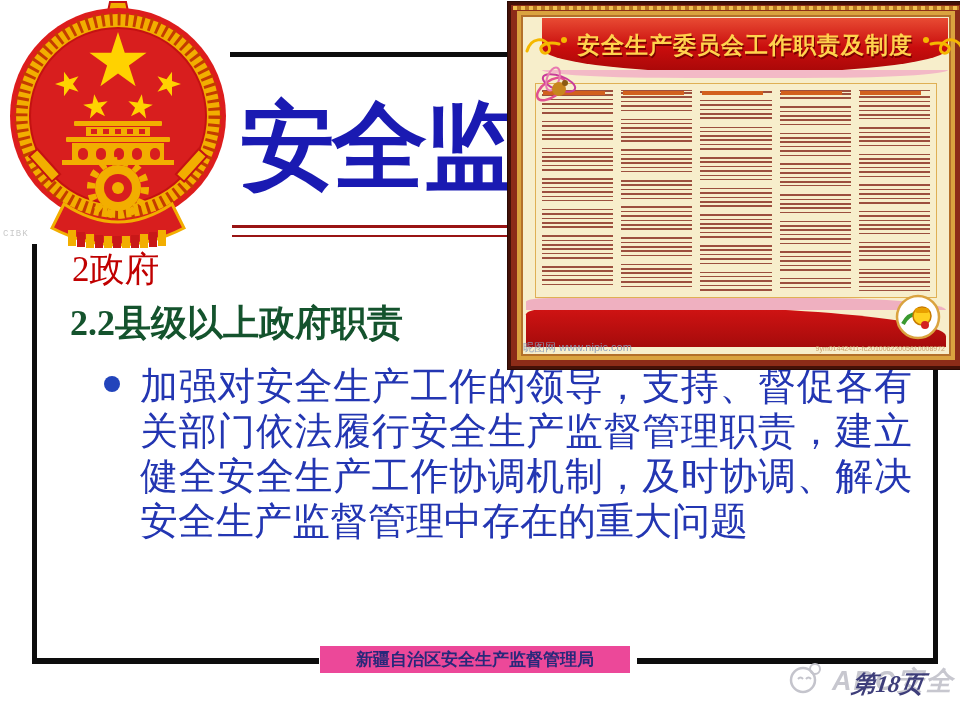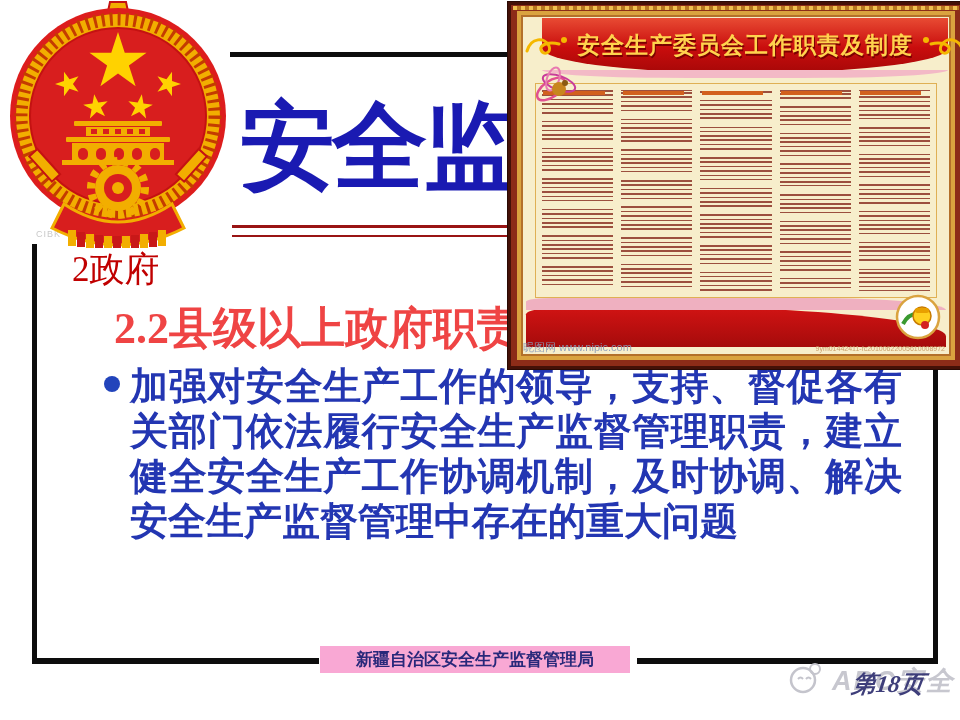--- a/index.html
+++ b/index.html
@@ -16,35 +16,35 @@
 
   
   .title{position:absolute;left:240px;top:92px;font-size:95px;line-height:110px;font-weight:bold;
          color:#1a1ab2;white-space:nowrap;letter-spacing:-3px;z-index:1;}
   .title-underline{position:absolute;left:232px;top:225px;width:278px;height:7px;
          border-top:3px solid #991414;border-bottom:2px solid #991414;z-index:1;}
 
   
   .emblem{position:absolute;left:6px;top:0px;z-index:2;}
   .emblem-wm{position:absolute;left:3px;top:229px;font-size:9px;color:#bcbcbc;
-         font-family:Liberation Sans, sans-serif;letter-spacing:1px;opacity:.8;margin-left:33px;}
+         font-family:Liberation Mono, monospace;letter-spacing:1px;opacity:.8;}
 
   
   .heading1{position:absolute;left:72px;top:246px;font-size:35px;font-weight:normal;color:#c00000;}
-  .heading2{position:absolute;left:70px;top:299px;font-size:44px;font-weight:bold;color:#ef4444;margin-left:44px;}
+  .heading2{position:absolute;left:70px;top:299px;font-size:36px;font-weight:bold;color:#14532d;}
   .bullet-item{position:absolute;left:100px;top:364px;width:800px;}
   .bullet-dot{position:absolute;left:4px;top:12px;width:16px;height:16px;border-radius:50%;
          background:#2244bb;}
-  .bullet-text{margin-left:30px;width:772px;font-size:38px;line-height:45px;font-weight:bold;
+  .bullet-text{margin-left:40px;width:772px;font-size:38px;line-height:45px;font-weight:normal;
          color:#2336b2;text-align:justify;}
   .citation{position:absolute;left:575px;top:542px;font-size:36px;font-weight:bold;color:#1c2f8c;}
 
   
   .footer-org{position:absolute;left:320px;top:646px;width:310px;text-align:center;
-         font-size:17px;font-weight:bold;color:#28287a;background:#f9a8d4;padding:2px 0;z-index:3;}
+         font-size:17px;font-weight:bold;color:#28287a;background:#ec4899;padding:2px 0;z-index:3;}
   .abc-logo{position:absolute;left:786px;top:660px;z-index:3;}
   .abc-text{position:absolute;left:832px;top:663px;font-size:27px;font-weight:bold;color:#c7c7cf;
          font-family:"Liberation Sans",sans-serif;letter-spacing:2px;z-index:3;font-style:italic;}
   .page-num{position:absolute;left:852px;top:668px;font-size:24px;font-weight:bold;font-style:italic;
          color:#3e3e7a;transform:skewX(-8deg);z-index:4;}
 
   
   .poster{position:absolute;left:508px;top:2px;width:450px;height:361px;background:#8c2c18;
          border:3px solid #441107;box-shadow:0 0 0 1px #2a0a04;z-index:5;}
   .poster::before{content:"";position:absolute;top:1px;left:2px;right:2px;height:4px;

